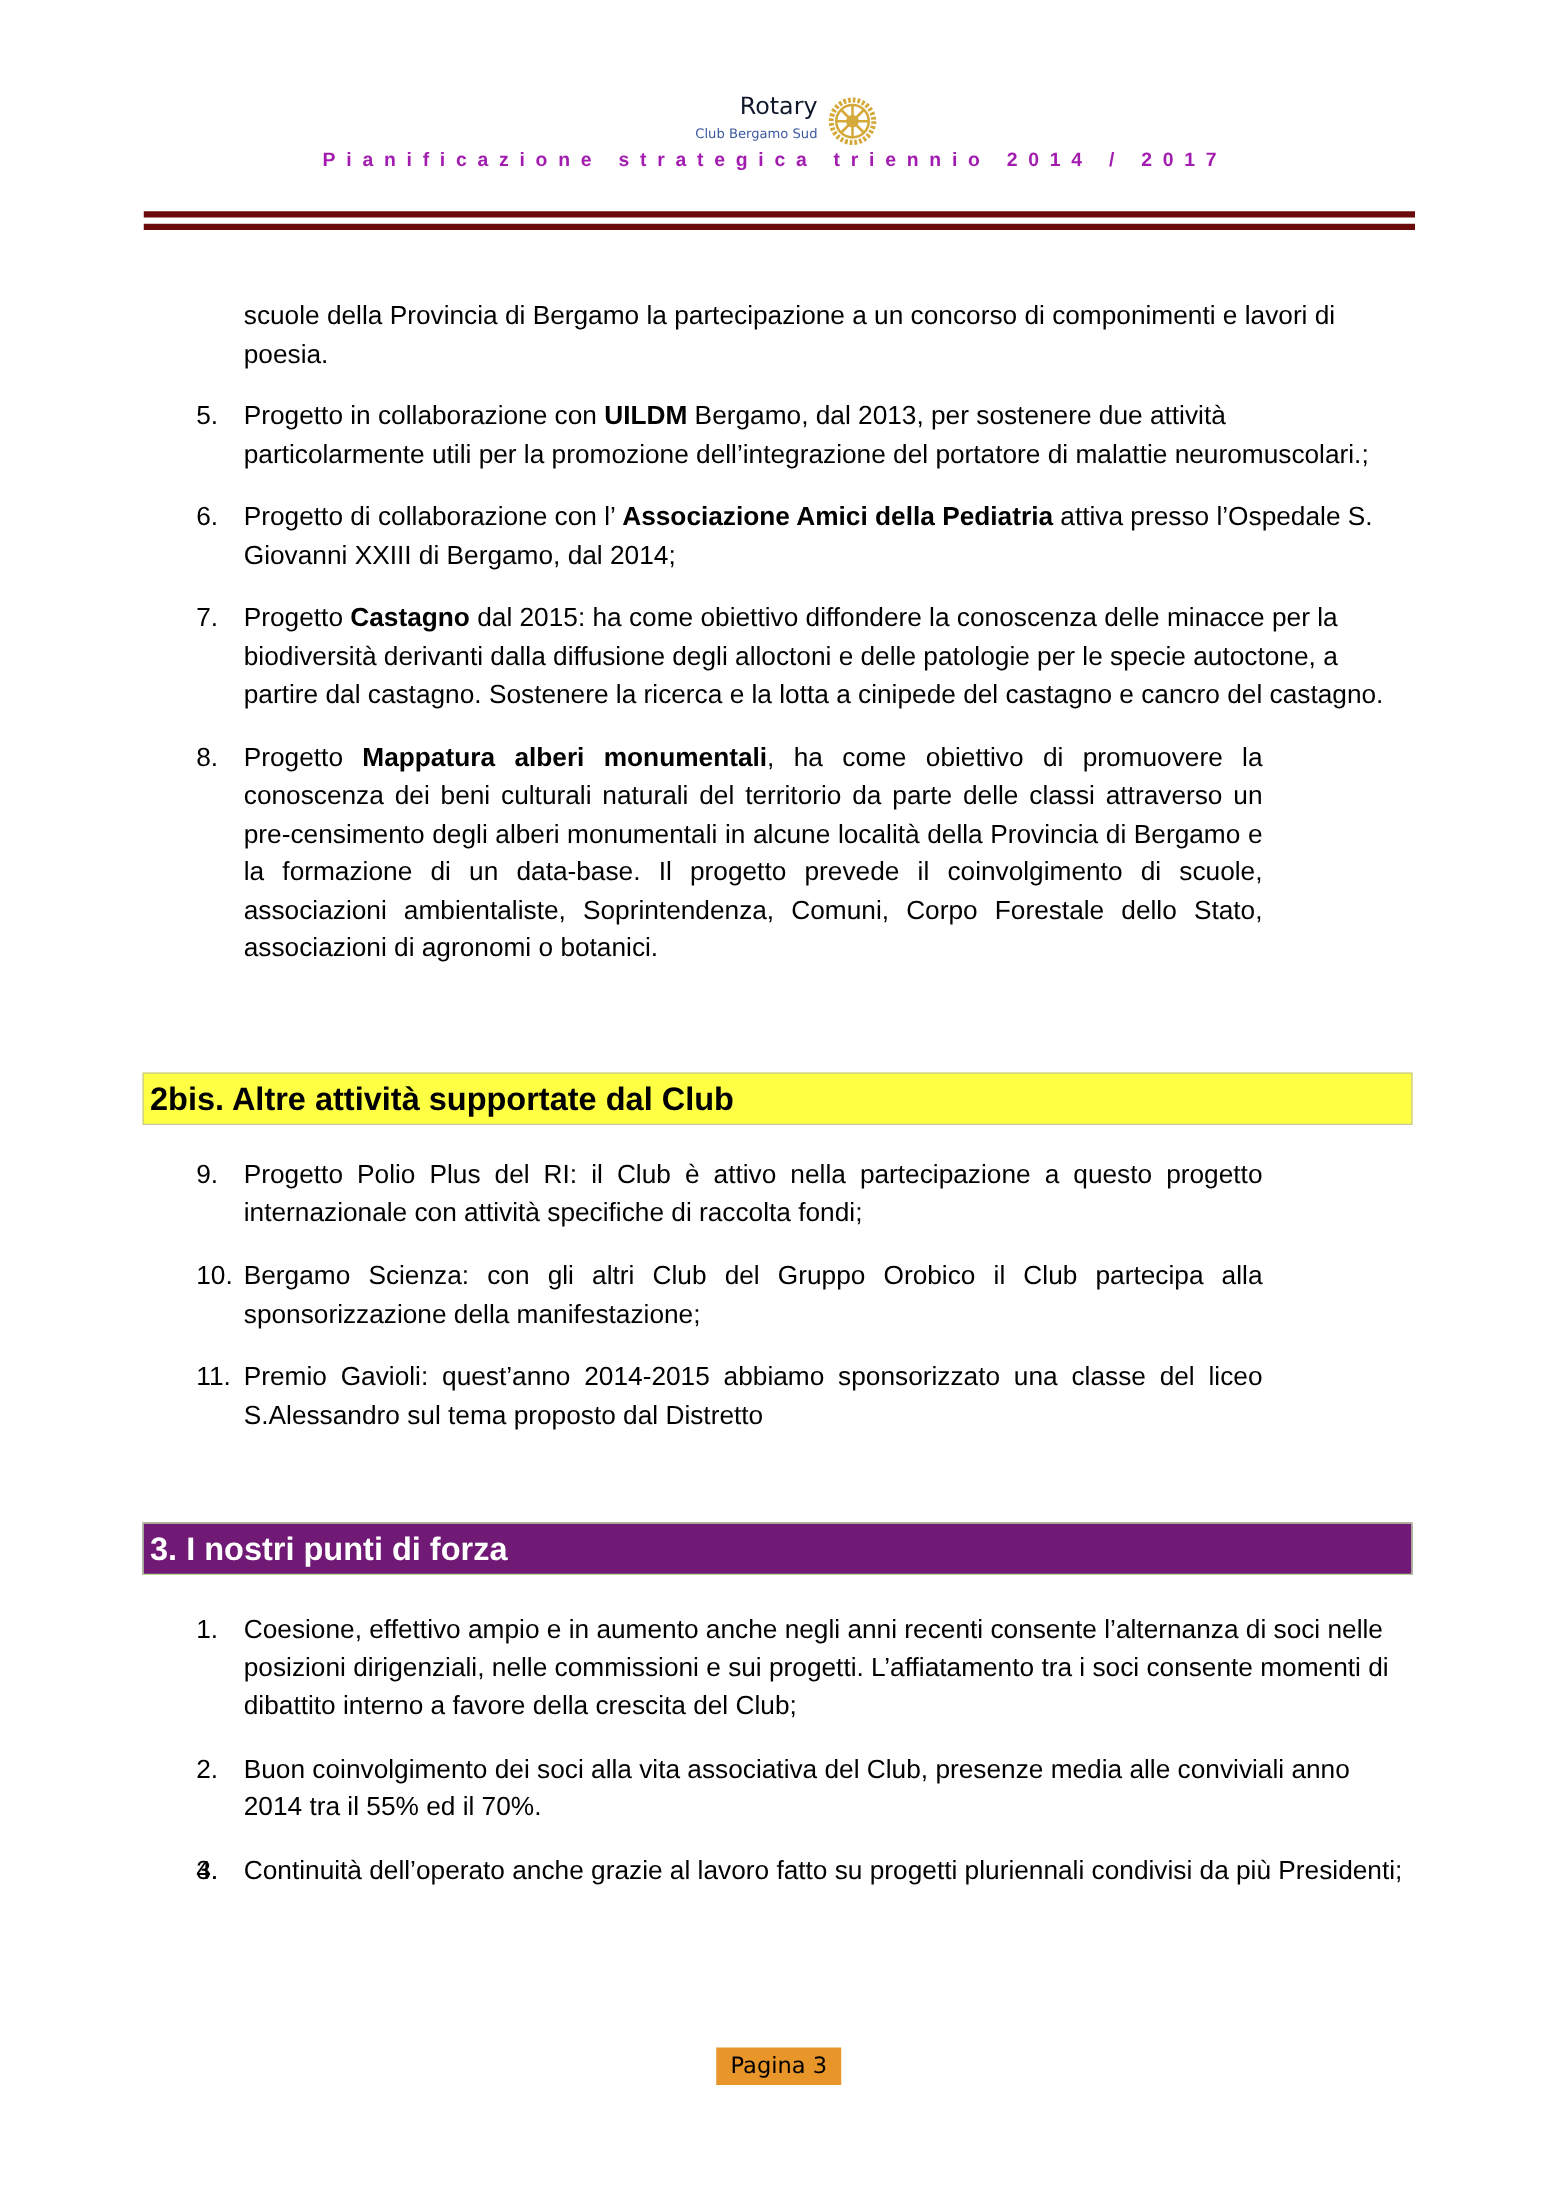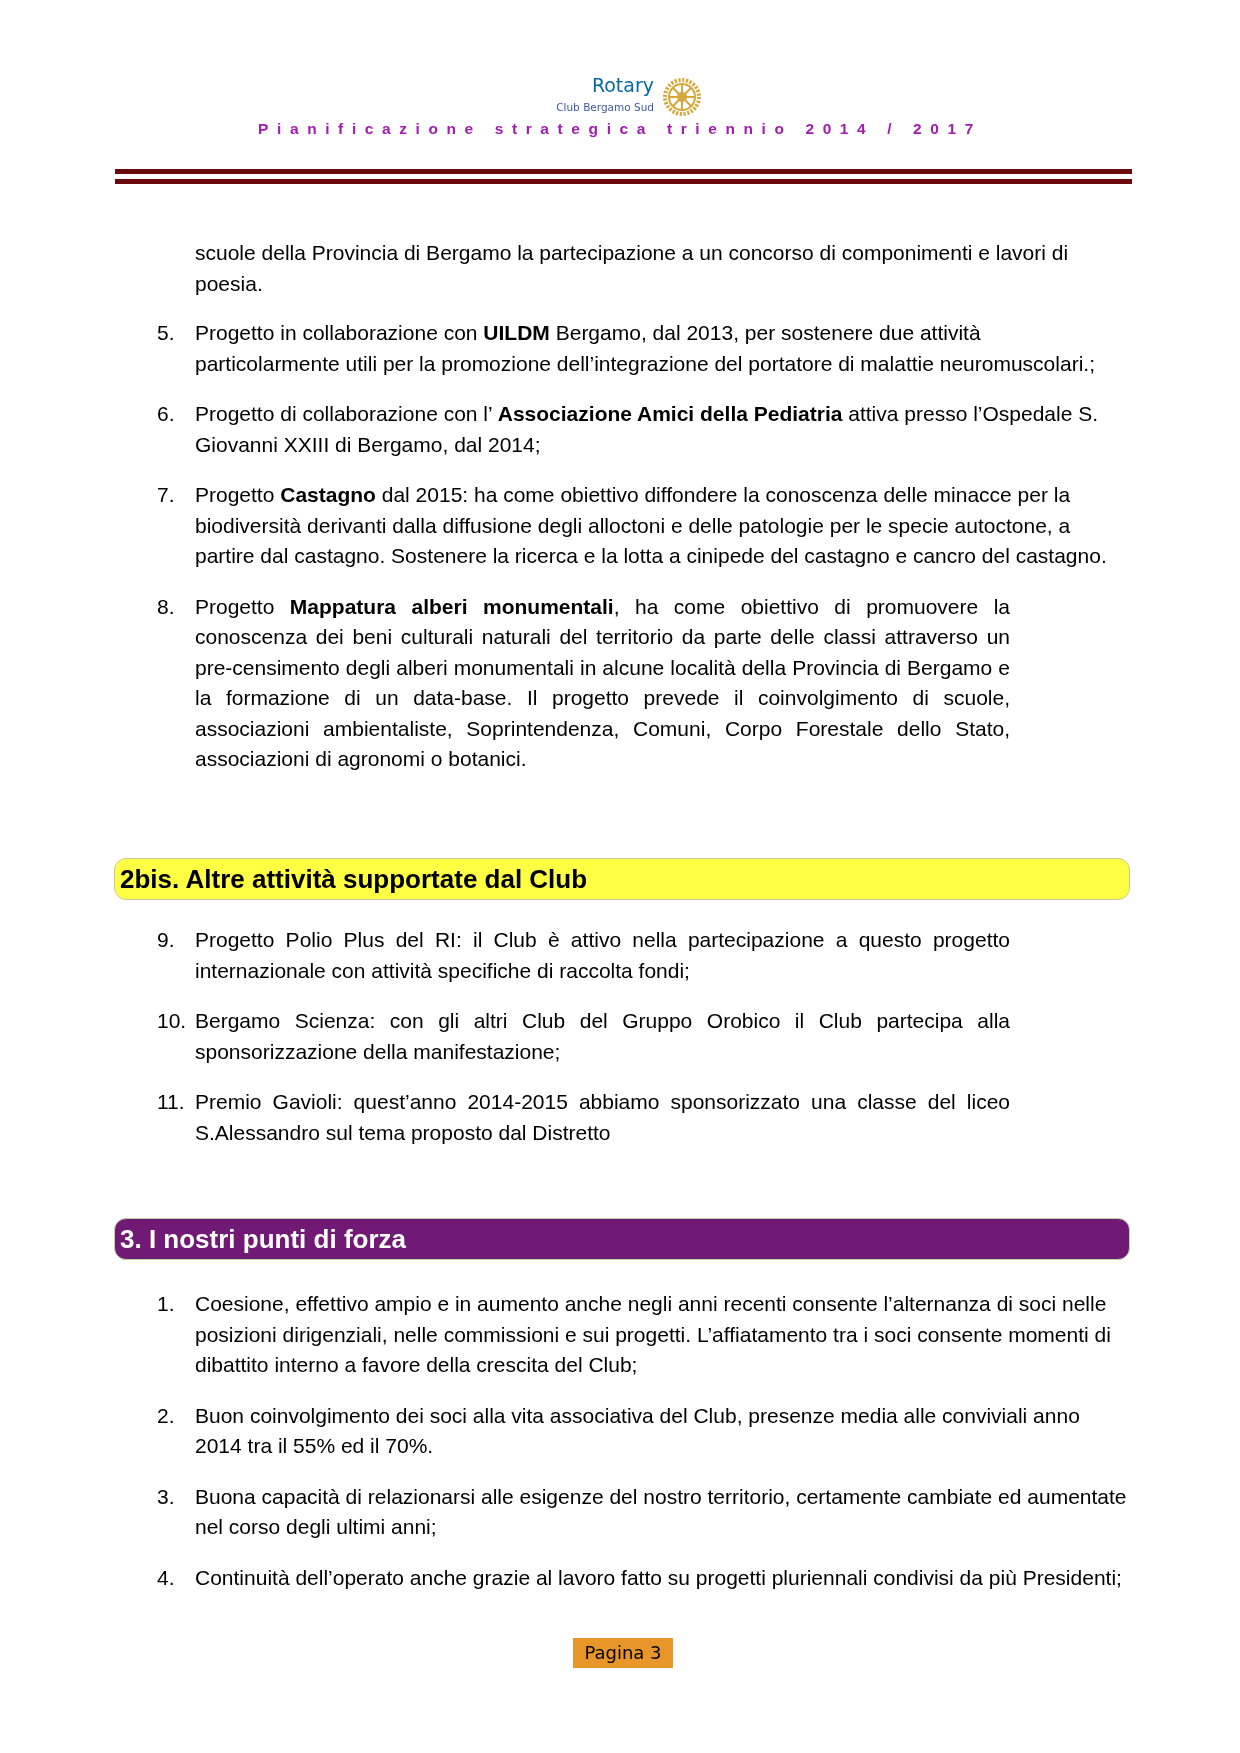--- a/index.html
+++ b/index.html
@@ -1,38 +1,38 @@
 <!DOCTYPE html>
 <html><head>
   <meta charset="utf-8">
   <style>
     html, body { margin: 0; padding: 0; background: #ffffff; }
     body { width: 1240px; height: 1753px; position: relative; overflow: hidden;
            font-family: "Liberation Sans", sans-serif; color: #000; }
     .logo { position: absolute; left: 552px; top: 74px; width: 150px; height: 50px; }
-    .logo .rotary { position: absolute; right: 48px; top: 0; font-size: 19px; color: #0369a1;
+    .logo .rotary { position: absolute; right: 48px; top: 0; font-size: 19px; color: #0f172a;
                     font-family: "DejaVu Sans", sans-serif; font-weight: normal; letter-spacing: 0; }
     .logo .club { position: absolute; right: 48px; top: 27px; font-size: 10.5px; color: #3d5aa0;
                   font-family: "DejaVu Sans", sans-serif; white-space: nowrap; }
     .logo .wheel { position: absolute; right: 0; top: 3px; width: 40px; height: 40px; }
     .doc-title { position: absolute; left: 0; top: 120px; width: 1240px; text-align: center;
                  font-size: 15.5px; font-weight: bold; color: #a21caf; letter-spacing: 8.6px; }
     .rule { position: absolute; left: 115px; width: 1017px; height: 5px; background: #6b0a0d; }
     .rule.r1 { top: 169px; } .rule.r2 { top: 179px; }
     .para { position: absolute; font-size: 21px; line-height: 30.5px; }
     .cont { left: 195px; top: 238px; width: 940px; }
     ol.list { position: absolute; left: 0; margin: 0; padding: 0; list-style: none; width: 1240px; }
     ol.list li { position: relative; padding-left: 195px; width: 815px; font-size: 21px; line-height: 30.5px;
                  margin: 0 0 20px 0; }
     ol.list li.wide { width: 935px; }
     ol.list li.just { text-align: justify; text-align-last: left; width: 815px; }
     ol.list li .num { position: absolute; left: 157px; top: 0; }
     b { font-weight: bold; }
     .section { position: absolute; left: 114px; width: 1016px; height: 42px; box-sizing: border-box;
-               font-size: 26px; font-weight: bold; line-height: 40px; padding-left: 5px; border-radius: 12px; }
+               font-size: 26px; font-weight: bold; line-height: 40px; padding-left: 5px; }
     .sec-2bis { top: 858px; background: #ffff44; border: 1px solid #c8c8a0; color: #000; }
     .sec-3 { top: 1218px; background: #701a75; border: 1px solid #b9d8a0; color: #ffffff; }
     .page-badge { position: absolute; left: 573px; top: 1638px; width: 100px; height: 30px;
                   background: #e8962a; text-align: center; line-height: 30px; font-size: 18px;
                   font-family: "DejaVu Sans", sans-serif; color: #000000; }
   </style>
 </head>
 <body>
 
 <div class="logo">
@@ -69,17 +69,17 @@
     <li class="just"><span class="num">9.</span><span>Progetto Polio Plus del RI: il Club è attivo nella partecipazione a questo progetto internazionale con attività specifiche di raccolta fondi;</span></li>
     <li class="just"><span class="num">10.</span><span>Bergamo Scienza: con gli altri Club del Gruppo Orobico il Club partecipa alla sponsorizzazione della manifestazione;</span></li>
     <li class="just"><span class="num">11.</span><span>Premio Gavioli: quest’anno 2014-2015 abbiamo sponsorizzato una classe del liceo S.Alessandro sul tema proposto dal Distretto</span></li>
   </ol>
 
 <div class="section sec-3">3. I nostri punti di forza</div>
 
 <ol class="list" id="list-c" style="top:1289px;">
     <li class="wide"><span class="num">1.</span><span>Coesione, effettivo ampio e in aumento anche negli anni recenti consente l’alternanza di soci nelle posizioni dirigenziali, nelle commissioni e sui progetti. L’affiatamento tra i soci consente momenti di dibattito interno a favore della crescita del Club;</span></li>
     <li class="wide"><span class="num">2.</span><span>Buon coinvolgimento dei soci alla vita associativa del Club, presenze media alle conviviali anno 2014 tra il 55% ed il 70%.</span></li>
-    <li class="wide"><span class="num">3.</span><span>Buona capacità di relazionarsi alle esigenze del nostro territorio, certamente cambiate ed aumentate nel corso degli ultimi anni;</span></li>
+    <li class="wide"><span class="num">3.</span></li>
     <li class="wide"><span class="num">4.</span><span>Continuità dell’operato anche grazie al lavoro fatto su progetti pluriennali condivisi da più Presidenti;</span></li>
   </ol>
 
 <div class="page-badge">Pagina 3</div>
 
 </body></html>

